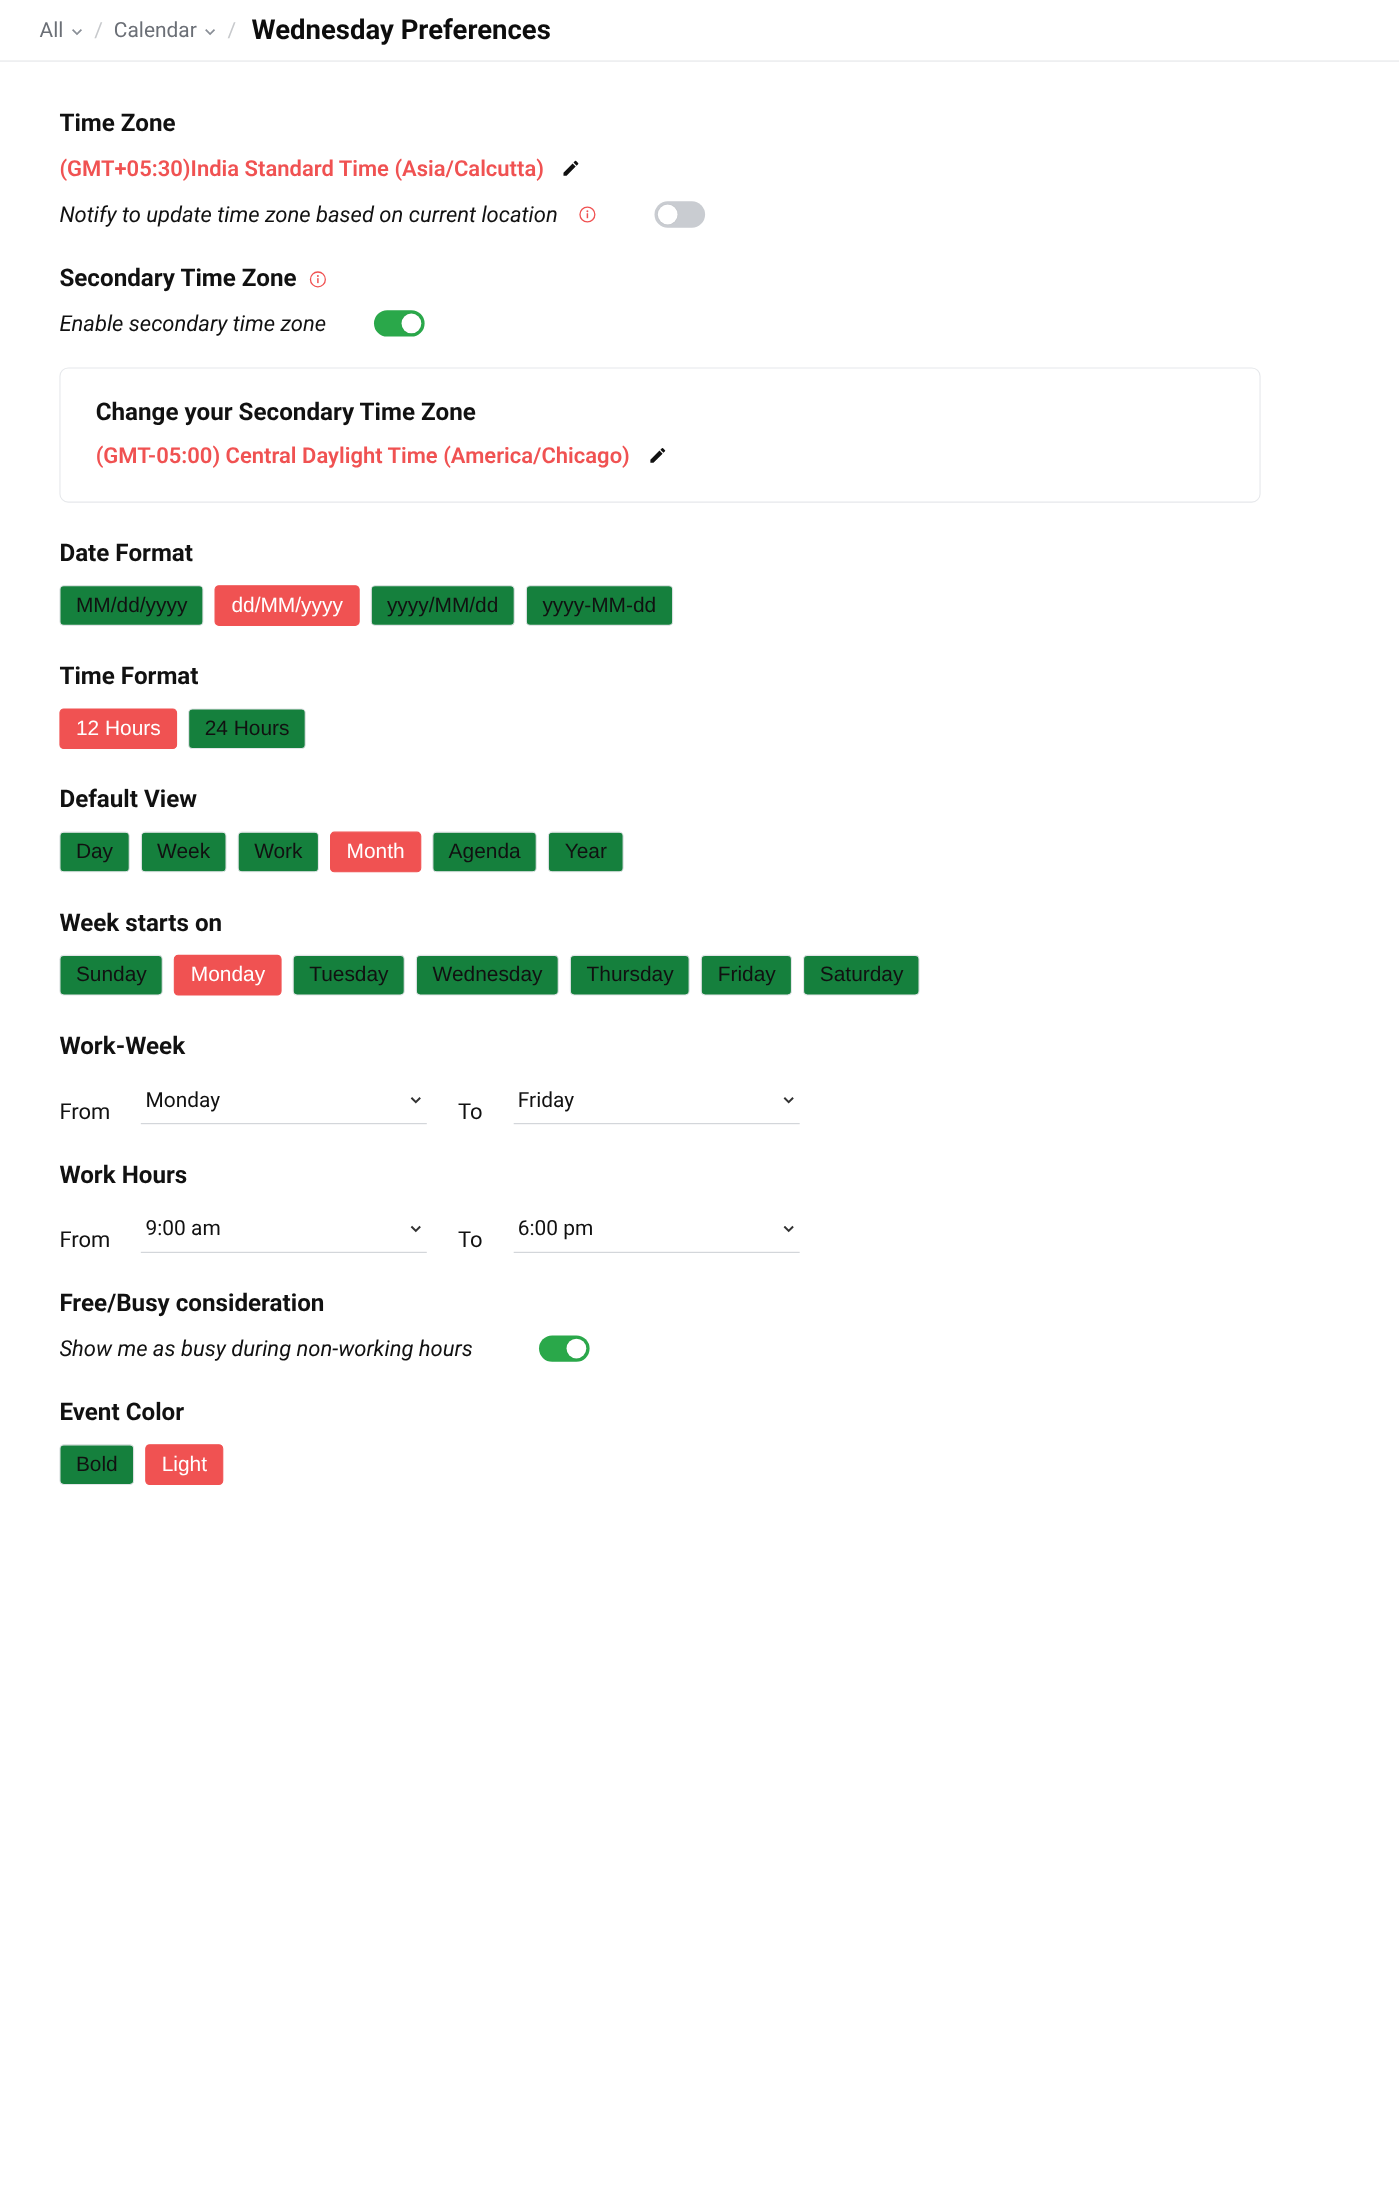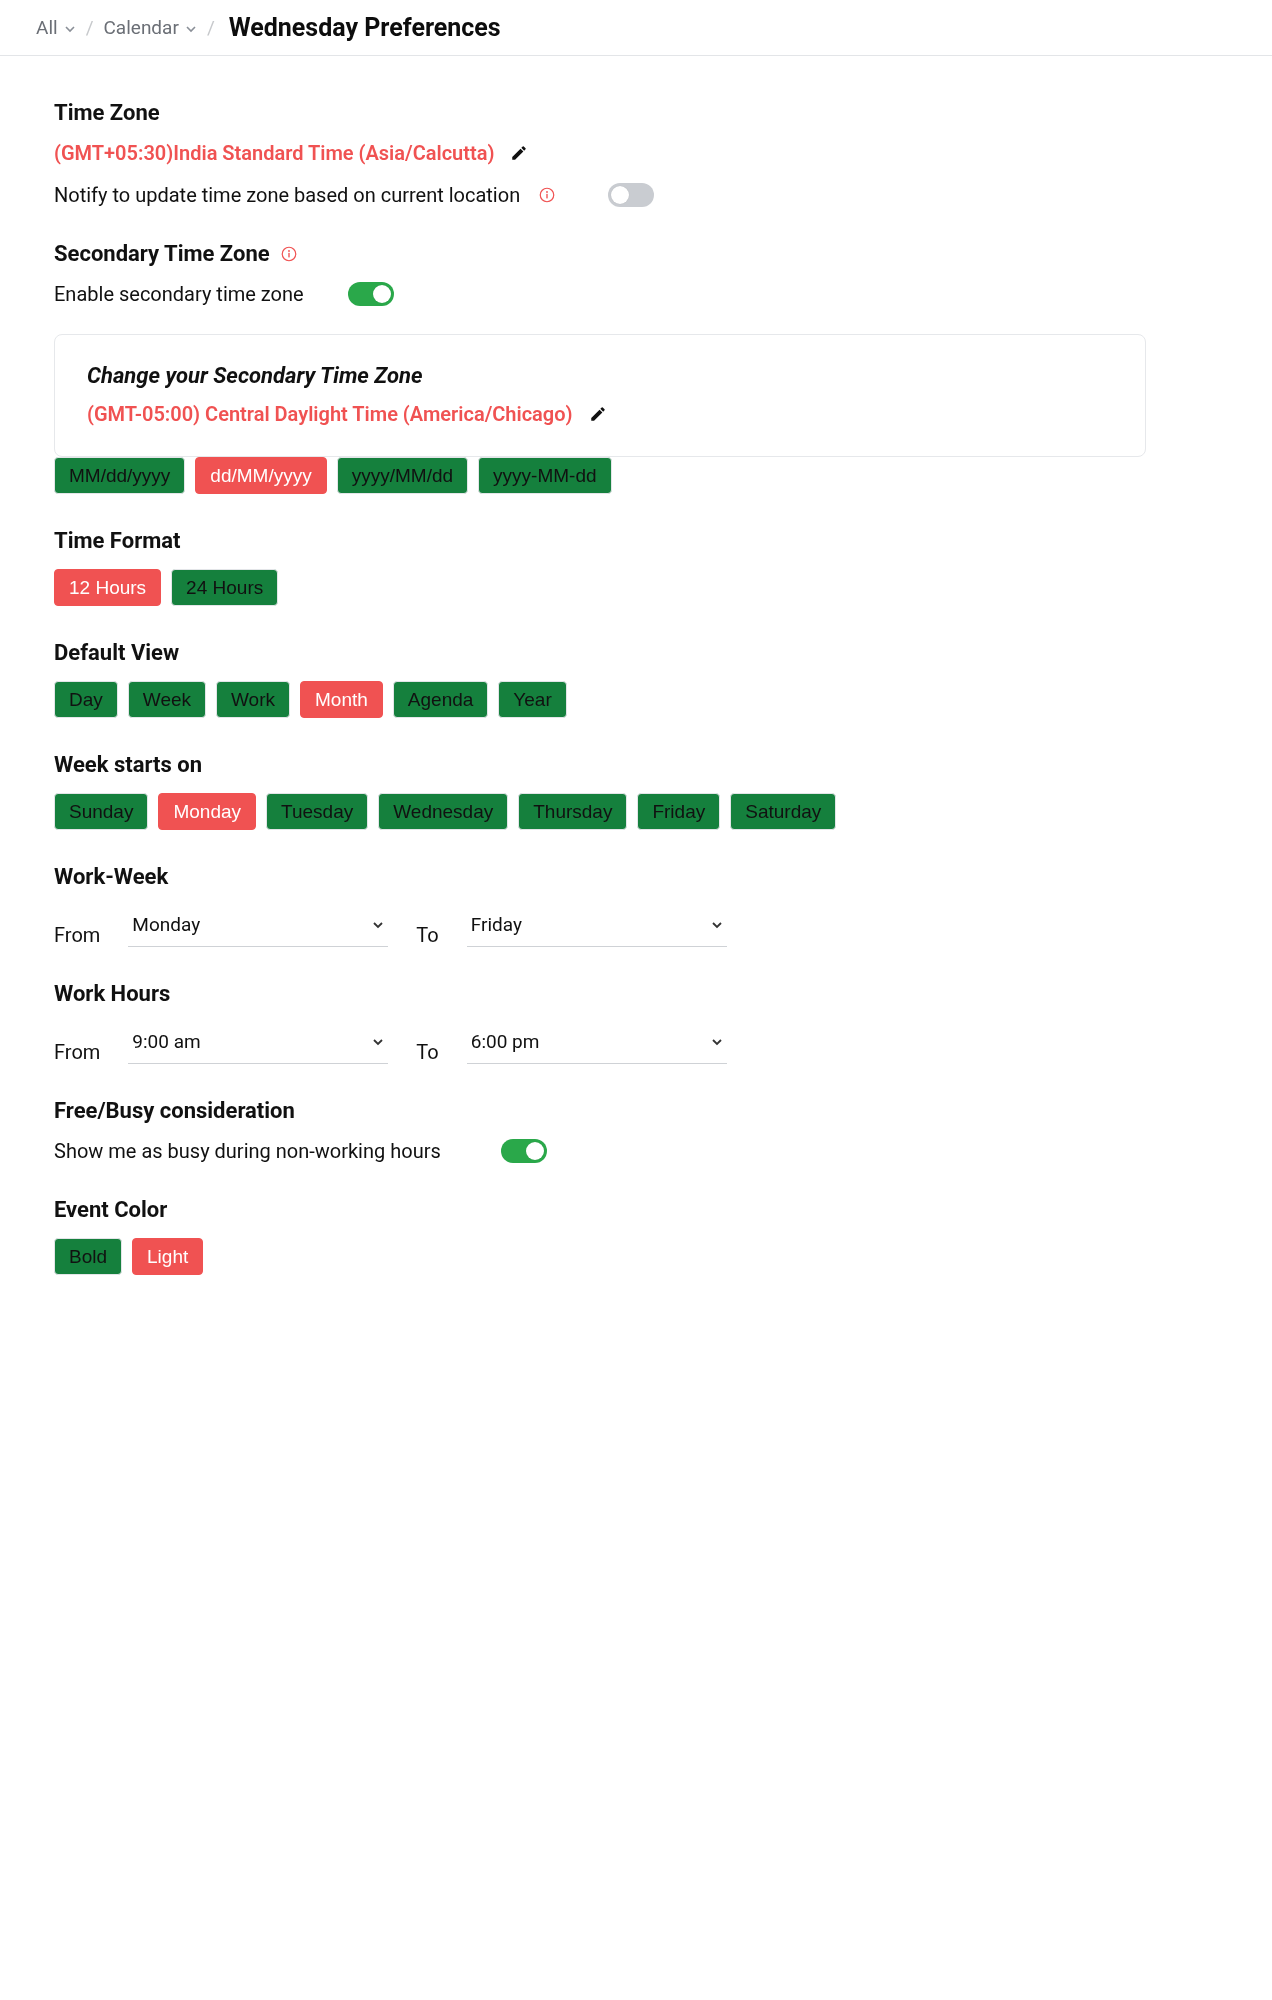--- a/index.html
+++ b/index.html
@@ -71,21 +71,21 @@
     gap: 14px;
     cursor: pointer;
   }
   .edit-icon, .info-icon {
     display: inline-flex; align-items: center; justify-content: center;
   }
   .edit-icon svg { width: 18px; height: 18px; }
   .info-icon svg { width: 18px; height: 18px; }
   .row {
     display: flex; align-items: center; gap: 18px; margin-top: 18px;
-    font-size: 20px; color: #111;
+    font-size: 20px; color: #111; font-style: italic;
   }
   .toggle {
     width: 46px; height: 24px; border-radius: 999px; position: relative;
     cursor: pointer; flex-shrink: 0;
   }
   .toggle .knob {
     position: absolute; top: 3px; width: 18px; height: 18px; border-radius: 50%;
     background: #fff; transition: left .15s;
     box-shadow: 0 0 1px rgba(0,0,0,.15);
   }
@@ -93,21 +93,21 @@
   .toggle.off .knob { left: 3px; }
   .toggle.on { background: var(--green); }
   .toggle.on .knob { left: 25px; }
   .card {
     border: 1px solid var(--card-border);
     border-radius: 8px;
     padding: 28px 32px 30px 32px;
     margin-top: 28px;
   }
   .card h3 {
-    margin: 0 0 14px 0; font-size: 22px; font-weight: 700; font-style: italic;
+    margin: 0 0 14px 0; font-size: 22px; font-weight: 700;
   }
   .btn-row { display: flex; flex-wrap: wrap; gap: 10px; }
   .pill {
     border: 1px solid var(--border);
     background: #15803d; color: #111;
     padding: 8px 14px; font-size: 19px;
     border-radius: 4px; cursor: pointer;
     line-height: 1;
   }
   .pill.active {
@@ -204,20 +204,21 @@
         <span>(GMT-05:00) Central Daylight Time (America/Chicago)</span>
       </span>
       <span class="edit-icon">
         <svg viewBox="0 0 24 24">
             <path d="M3 17.25V21h3.75L17.81 9.94l-3.75-3.75L3 17.25zM20.71 7.04a1 1 0 0 0 0-1.41l-2.34-2.34a1 1 0 0 0-1.41 0l-1.83 1.83 3.75 3.75 1.83-1.83z" fill="#111"></path>
           </svg>
       </span>
     </div>
   </div>
 
+  <div class="section-title">Date Format</div>
   <div class="btn-row" id="date-format-row">
       <button class="pill">MM/dd/yyyy</button>
       <button class="pill active">dd/MM/yyyy</button>
       <button class="pill">yyyy/MM/dd</button>
       <button class="pill">yyyy-MM-dd</button>
     </div>
 
   <div class="section-title">Time Format</div>
   <div class="btn-row" id="time-format-row">
       <button class="pill active">12 Hours</button>

